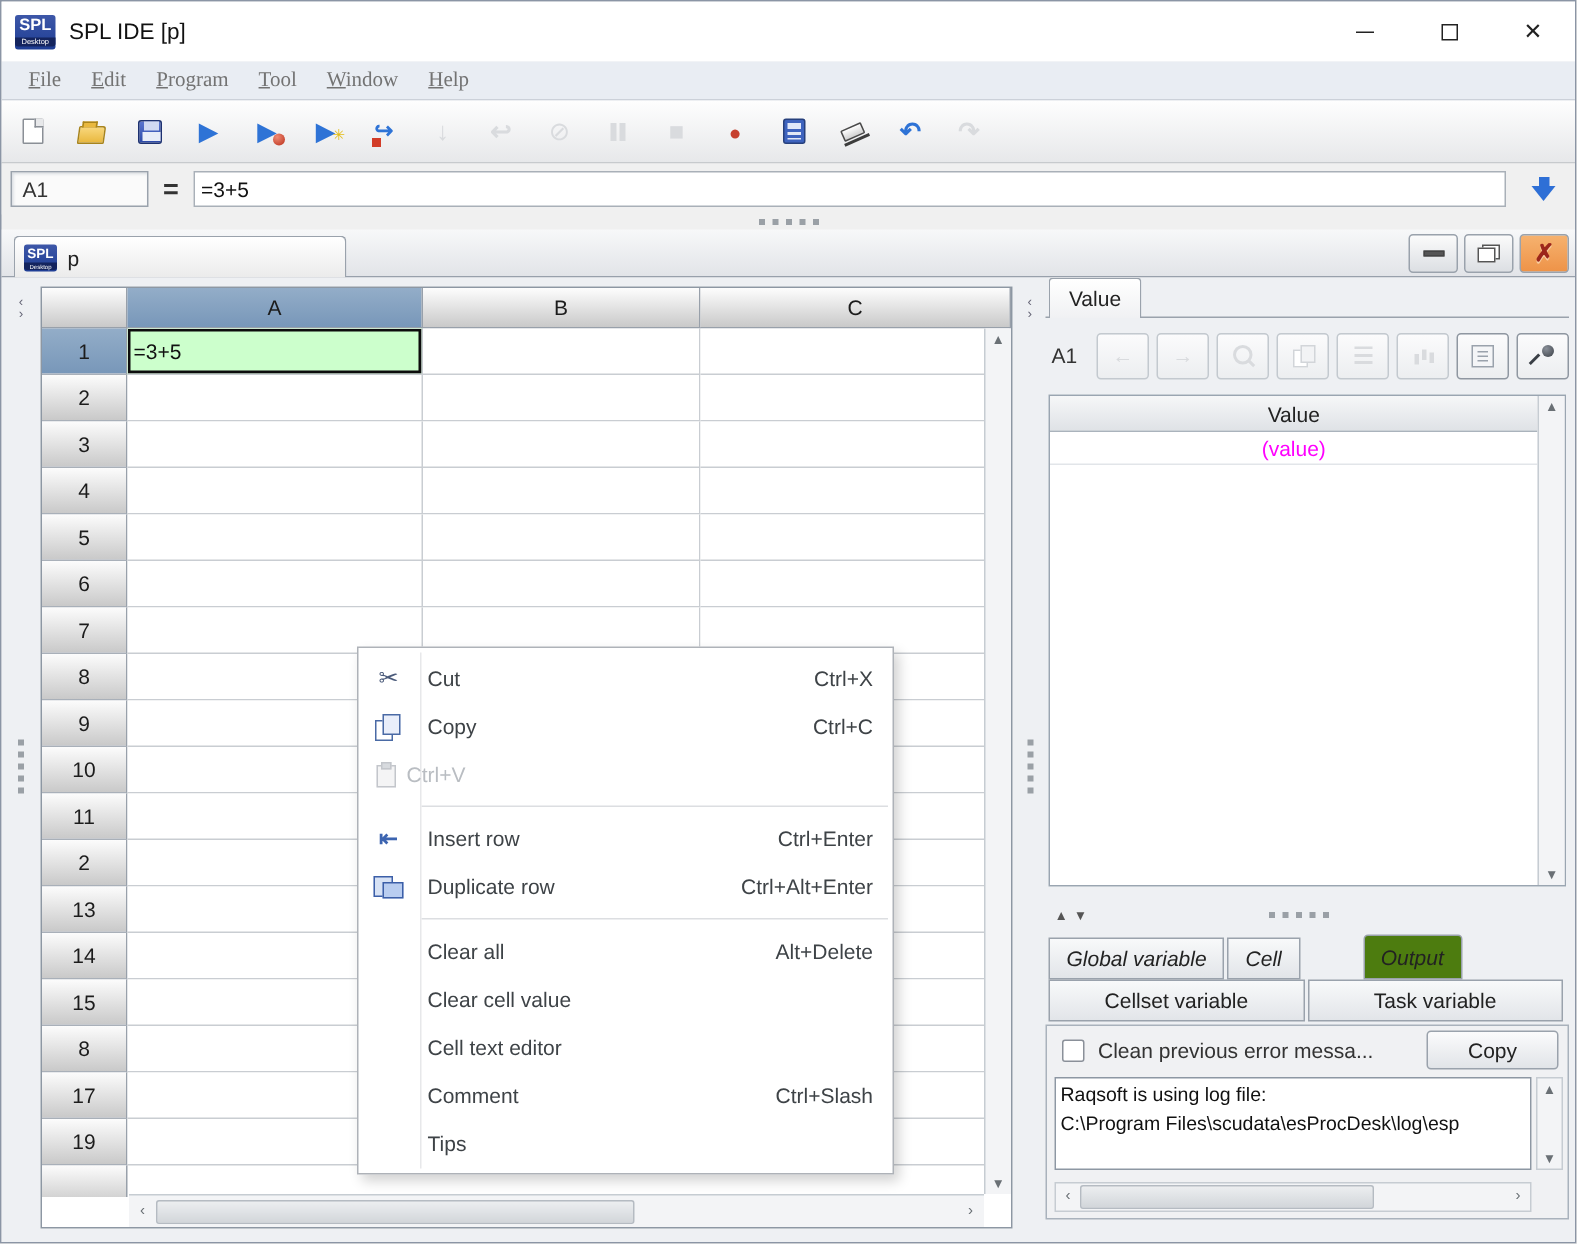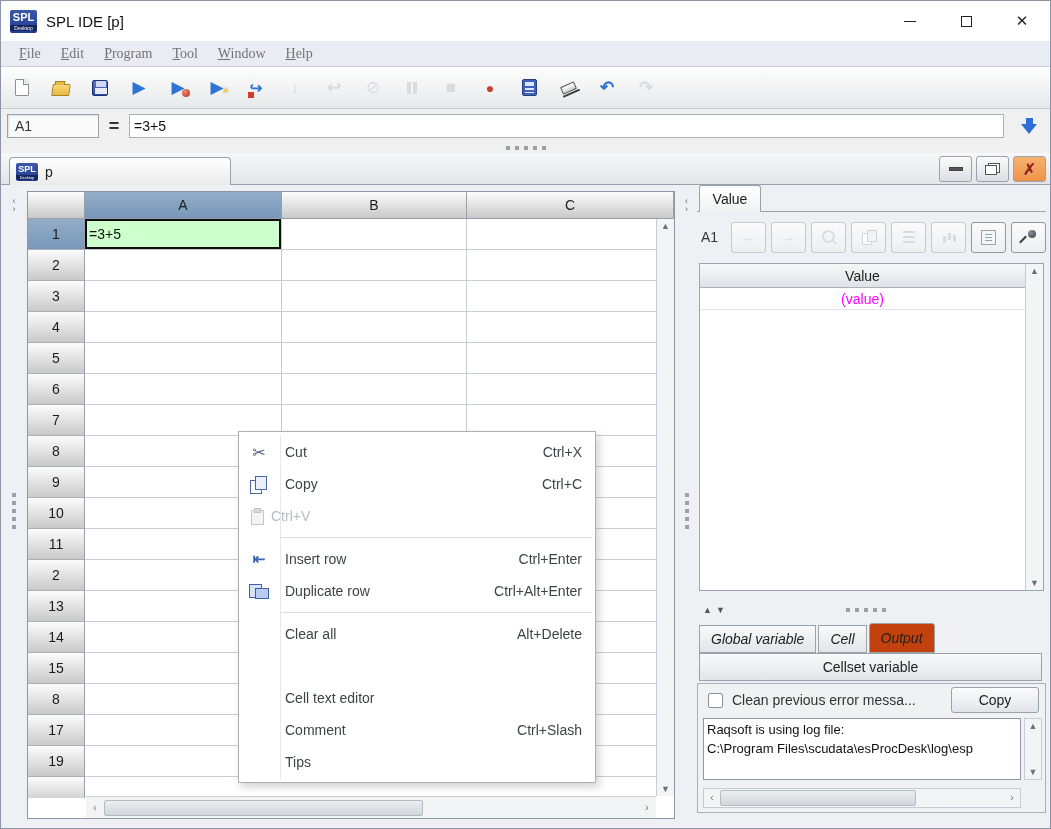--- a/index.html
+++ b/index.html
@@ -171,21 +171,21 @@
   .vtrow { height:22px; margin-right:18px; border-bottom:1px solid #e2e5e9; display:flex; align-items:center; justify-content:center; font-size:14px; }
   .vvscroll { position:absolute; right:0; top:0; bottom:0; width:18px; background:#f3f4f6; border-left:1px solid #c6ccd2;
     display:flex; flex-direction:column; justify-content:space-between; align-items:center; }
   .vsplit { position:absolute; left:2px; right:2px; top:414px; height:22px; display:flex; align-items:center; }
   .vsplit .updown { font-size:9px; color:#555; letter-spacing:4px; margin-left:4px; }
   .vsplit .dots-h { margin:0 auto; transform:translateX(-20px); }
   .btabs-row1 { position:absolute; left:2px; top:440px; display:flex;font-style:italic; }
   .btabs-row2 { position:absolute; left:2px; top:468px; right:2px; display:flex; }
   .btab { height:28px; border:1px solid #9aa2ac; background:linear-gradient(#f8f9fa,#e2e5e9);
     display:flex; align-items:center; justify-content:center; font-size:14px; color:#222; padding:0 11px; margin-right:2px; }
-  .btab.active { background:#c2410c; border-radius:3px 3px 0 0; position:relative; top:-2px; height:30px; }
+  .btab.active { background:#4d7c0f; border-radius:3px 3px 0 0; position:relative; top:-2px; height:30px;margin-left:40px; }
   .btab.half { flex:1; margin-right:2px; }
   .outpane { position:absolute; left:0; right:0; top:498px; bottom:0; border:1px solid #a9b2bc; background:#f0f1f3; }
   .cbrow { height:32px; display:flex; align-items:center; padding:0 6px 0 10px; }
   .checkbox { width:15px; height:15px; background:#fff; border:1px solid #8a9099; border-radius:2px; flex:0 0 auto; }
   .cblabel { font-size:14px; color:#333; margin-left:9px; white-space:nowrap; overflow:hidden; }
   .copybtn { margin-left:auto; width:88px; height:26px; border:1px solid #9aa2ac; border-radius:3px;
     background:linear-gradient(#fbfbfc,#e1e4e8); font-size:14px; color:#222; display:flex; align-items:center; justify-content:center; }
   .logbox { position:absolute; left:5px; right:24px; top:34px; height:62px; background:#fff; border:1px solid #8d97a3;
     padding:1px 3px; overflow:hidden; }
   .logline { font-size:13px; color:#111; line-height:19px; white-space:nowrap; }
@@ -540,20 +540,21 @@
             <span class="dot"></span>
         </div>
       </div>
       <div class="btabs-row1" id="btabs1">
           <div class="btab">Global variable</div>
           <div class="btab">Cell</div>
           <div class="btab active">Output</div>
         </div>
       <div class="btabs-row2" id="btabs2">
           <div class="btab half">Cellset variable</div>
+          <div class="btab half">Task variable</div>
         </div>
       <div class="outpane">
         <div class="cbrow">
           <span class="checkbox"></span>
           <span class="cblabel">Clean previous error messa...</span>
           <div class="copybtn">Copy</div>
         </div>
         <div class="logbox" id="log-lines">
             <div class="logline">Raqsoft is using log file:</div>
             <div class="logline">C:\Program Files\scudata\esProcDesk\log\esp</div>
@@ -598,20 +599,21 @@
           <span class="cm-short">Ctrl+Alt+Enter</span>
         </div>
         <div class="cm-sep"></div>
         <div class="cm-item">
           <span class="mi"></span>
           <span class="cm-label">Clear all</span>
           <span class="cm-short">Alt+Delete</span>
         </div>
         <div class="cm-item">
           <span class="mi"></span>
+          <span class="cm-label">Clear cell value</span>
           <span class="cm-short"></span>
         </div>
         <div class="cm-item">
           <span class="mi"></span>
           <span class="cm-label">Cell text editor</span>
           <span class="cm-short"></span>
         </div>
         <div class="cm-item">
           <span class="mi"></span>
           <span class="cm-label">Comment</span>

